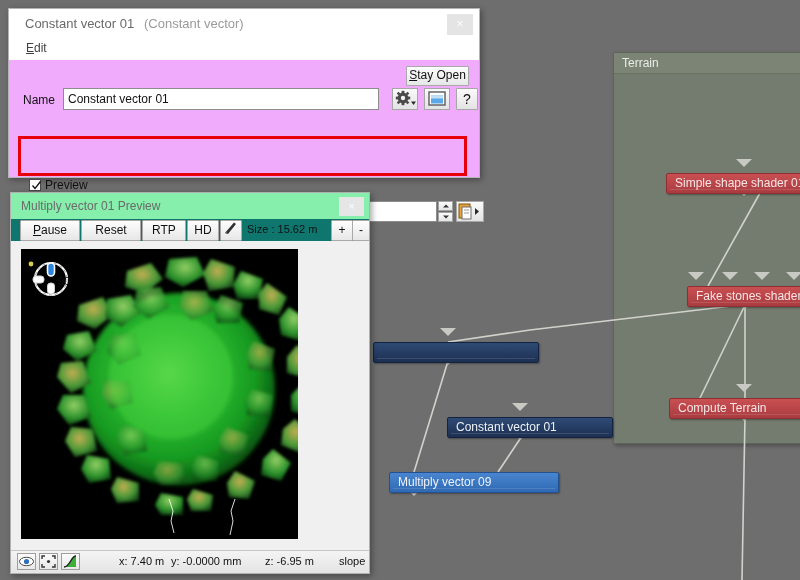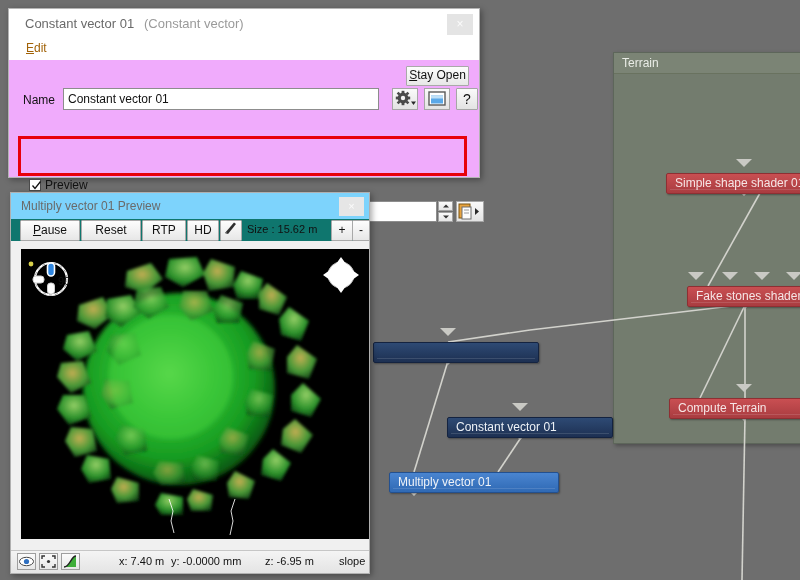--- a/index.html
+++ b/index.html
@@ -42,21 +42,21 @@
     box-shadow:2px 2px 6px rgba(0,0,0,.35);
   }
   #param-dialog .titlebar{height:30px;background:#fff;position:relative;}
   #param-dialog .titlebar .t1{position:absolute;left:16px;top:7px;font-size:13px;color:#6a6a6a;}
   #param-dialog .titlebar .t2{position:absolute;left:135px;top:7px;font-size:13px;color:#9a9a9a;}
   .winclose{
     position:absolute;right:6px;top:5px;width:26px;height:21px;background:#e4e4e4;
     color:#fbfbfb;text-align:center;line-height:21px;font-size:12px;
   }
   .menubar{height:20px;background:#fff;border-bottom:1px solid #fff;padding-left:14px;}
-  .menubar .mi{display:inline-block;font-size:12px;color:#a16207;padding:2px 3px;}
+  .menubar .mi{display:inline-block;font-size:12px;color:#404040;padding:2px 3px;}
   .menubar .mi u{text-decoration:underline;}
   .dlg-body{position:relative;background:#f0abfc;height:117px;}
   .btn{
     background:linear-gradient(#fdfdfd,#e7e7e7);border:1px solid #a9a9a9;
     font-size:12px;color:#111;text-align:center;border-radius:1px;
     font-family:"Liberation Sans", sans-serif;
   }
   .btn u{text-decoration:underline;}
   #stay-open{position:absolute;right:10px;top:6px;width:61px;height:18px;line-height:17px;}
   .lbl{position:absolute;font-size:12px;color:#111;}
@@ -87,21 +87,21 @@
   }
   .chk{position:absolute;width:12px;height:12px;background:#fff;border:1px solid #4a4a4a;box-sizing:border-box;}
   .chk svg{position:absolute;left:1px;top:0px;}
 
   
   #preview{
     position:absolute;left:10px;top:192px;width:358px;height:380px;
     background:#f0f0f0;border:1px solid #b0b0b0;
     box-shadow:2px 2px 6px rgba(0,0,0,.35);
   }
-  #preview .pv-title{height:26px;background:#7dd3fc;position:relative;}
+  #preview .pv-title{height:26px;background:#86efac;position:relative;}
   #preview .pv-title span{position:absolute;left:10px;top:6px;font-size:12px;color:#6a6a6a;}
   #preview .pv-close{position:absolute;right:5px;top:4px;width:25px;height:19px;background:#e6e6e6;color:#fbfbfb;text-align:center;line-height:19px;font-size:11px;}
   .pv-tools{height:22px;background:#0f766e;position:relative;text-decoration:underline;}
   .pv-tools .btn{position:absolute;top:1px;height:19px;line-height:18px;}
   .pv-canvas{position:absolute;left:10px;top:58px;width:338px;height:286px;background:#000;overflow:hidden;}
   .pv-status{
     position:absolute;left:0;bottom:0;width:358px;height:22px;
     background:linear-gradient(#f4f4f4,#e4e4e4);border-top:1px solid #c6c6c6;
   }
   .pv-status .sicon{position:absolute;top:2px;width:19px;height:17px;background:linear-gradient(#fbfbfb,#e7e7e7);border:1px solid #9e9e9e;box-sizing:border-box;}
@@ -158,21 +158,21 @@
     <span class="sheen"></span>
   </div>
   <div class="node blue" style="left:373px;top:342px;width:148px;">
     <span class="sheen"></span>
   </div>
   <div class="node blue" style="left:447px;top:417px;width:148px;">
     <span>Constant vector 01</span>
     <span class="sheen"></span>
   </div>
   <div class="node blue-sel" style="left:389px;top:472px;width:152px;">
-    <span>Multiply vector 01</span>
+    <span>Multiply vector 09</span>
     <span class="sheen"></span>
   </div>
 </div>
 
 <div id="param-dialog">
   <div class="titlebar">
     <span class="t1">Constant vector 01</span>
     <span class="t2">(Constant vector)</span>
     <div class="winclose">×</div>
   </div>
@@ -291,21 +291,21 @@
       <svg width="16" height="15" viewBox="0 0 16 15" style="vertical-align:top;">
         <polygon points="2,12 5,13 13,3 11,1.5" fill="#2f2f2f"></polygon>
         <polygon points="2,12 4.5,12.8 3.6,11" fill="#777"></polygon>
       </svg>
     </div>
     <span style="position:absolute;left:236px;top:4px;font-size:11px;color:#111;">Size :  15.62 m</span>
     <div class="btn" style="left:320px;width:20px;">+</div>
     <div class="btn" style="left:341px;width:16px;">-</div>
   </div>
 
-  <div class="pv-canvas" style="left:10px;top:56px;width:348px;height:290px;">
+  <div class="pv-canvas" style="left:10px;top:56px;width:277px;height:290px;">
     <svg width="338" height="290" viewBox="0 0 338 290">
       <defs>
         <radialGradient id="sphGlow" cx="45%" cy="42%" r="62%">
           <stop offset="0%" stop-color="#6ee35a"></stop>
           <stop offset="38%" stop-color="#2fbd33"></stop>
           <stop offset="72%" stop-color="#169a20"></stop>
           <stop offset="100%" stop-color="#06430c"></stop>
         </radialGradient>
         <radialGradient id="cellA" cx="50%" cy="35%" r="70%">
           <stop offset="0%" stop-color="#9ad96a"></stop>

